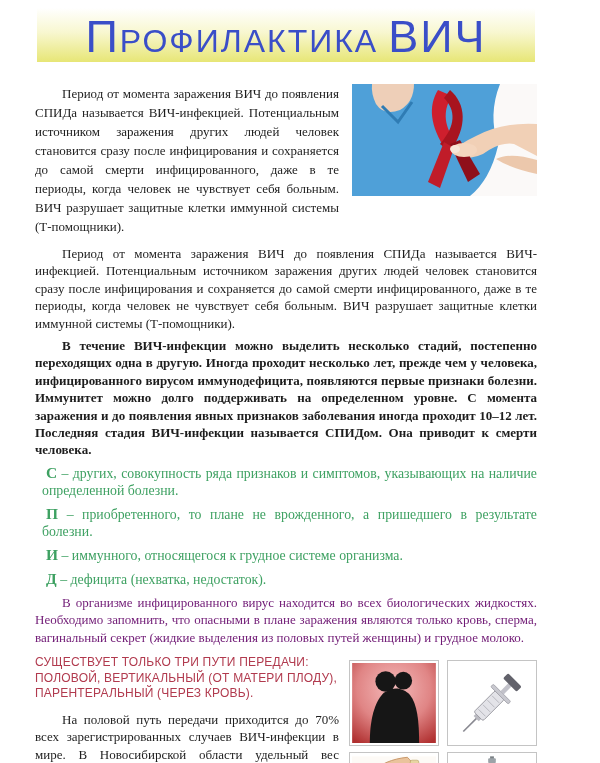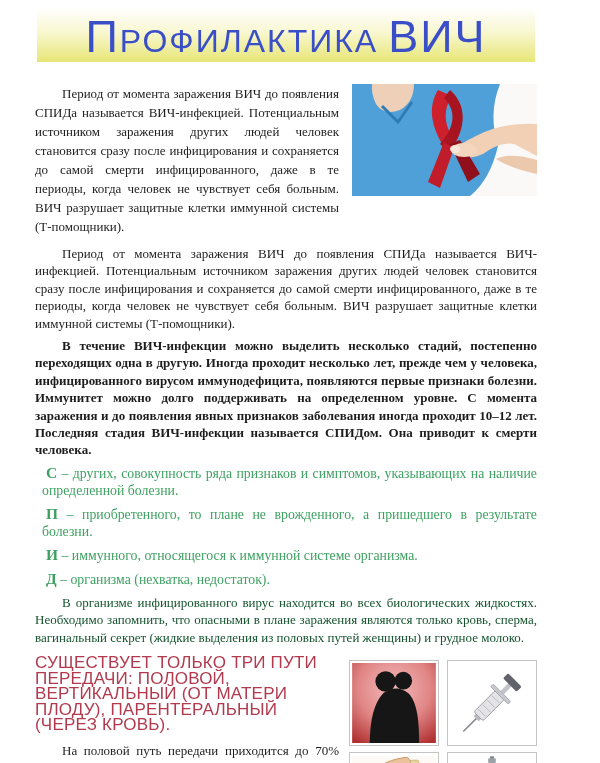--- a/index.html
+++ b/index.html
@@ -39,28 +39,28 @@
 
   .p2 { margin-top:9px; }
   .p3 { margin-top:5px;font-weight:bold; }
 
   
   .defs { margin-top:5px; padding-left:7px; color:#3ea162; }
   .def { font-size:13.8px; line-height:17px; text-align:justify; text-indent:4px; }
   .def + .def { margin-top:6px; }
   .def-letter { font-size:15.5px; font-weight:700; }
 
-  .blue-text { margin-top:6px; color:#14532d; }
+  .blue-text { margin-top:6px; color:#701a75; }
 
   
   .bottom { display:flex; gap:10px; margin-top:9px; align-items:flex-start; }
   .bottom-left { flex:1; min-width:0; }
   .crimson {
     font-family:"Liberation Sans", sans-serif;
-    font-size:17px; font-weight:400; letter-spacing:.2px;
+    font-size:12px; font-weight:400; letter-spacing:.2px;
     color:#b13a4e; line-height:15.6px; text-align:left;
   }
   .p5 { margin-top:9px; }
 
   .img-grid {
     width:188px; flex:0 0 auto;
     display:grid; grid-template-columns:90px 90px; grid-auto-rows:86px;
     gap:6px 8px; margin-top:5px;
   }
   .thumb { border:1px solid #c4c4c4; background:#fff; padding:2px; }
@@ -101,22 +101,22 @@
       </svg>
     </figure>
   </section>
 
   <p class="body indent p2">Период от момента заражения ВИЧ до появления СПИДа называется ВИЧ-инфекцией. Потенциальным источником заражения других людей человек становится сразу после инфицирования и сохраняется до самой смерти инфицированного, даже в те периоды, когда человек не чувствует себя больным. ВИЧ разрушает защитные клетки иммунной системы (Т-помощники).</p>
   <p class="body indent p3">В течение ВИЧ-инфекции можно выделить несколько стадий, постепенно переходящих одна в другую. Иногда проходит несколько лет, прежде чем у человека, инфицированного вирусом иммунодефицита, появляются первые признаки болезни. Иммунитет можно долго поддерживать на определенном уровне. С момента заражения и до появления явных признаков заболевания иногда проходит 10–12 лет. Последняя стадия ВИЧ-инфекции называется СПИДом. Она приводит к смерти человека.</p>
 
   <div class="defs">
     <p class="def"><b class="def-letter">С</b> <span>– других, совокупность ряда признаков и симптомов, указывающих на наличие определенной болезни.</span></p>
     <p class="def"><b class="def-letter">П</b> <span>– приобретенного, то плане не врожденного, а пришедшего в результате болезни.</span></p>
-    <p class="def"><b class="def-letter">И</b> <span>– иммунного, относящегося к иммунной системе организма.</span></p>
-    <p class="def"><b class="def-letter">Д</b> <span>– организма (нехватка, недостаток).</span></p>
+    <p class="def"><b class="def-letter">И</b> <span>– иммунного, относящегося к грудное системе организма.</span></p>
+    <p class="def"><b class="def-letter">Д</b> <span>– дефицита (нехватка, недостаток).</span></p>
   </div>
 
   <p class="body indent blue-text">В организме инфицированного вирус находится во всех биологических жидкостях. Необходимо запомнить, что опасными в плане заражения являются только кровь, сперма, вагинальный секрет (жидкие выделения из половых путей женщины) и грудное молоко.</p>
 
   <section class="bottom">
     <div class="bottom-left">
       <h2 class="crimson">СУЩЕСТВУЕТ ТОЛЬКО ТРИ ПУТИ ПЕРЕДАЧИ: ПОЛОВОЙ, ВЕРТИКАЛЬНЫЙ (ОТ МАТЕРИ ПЛОДУ), ПАРЕНТЕРАЛЬНЫЙ (ЧЕРЕЗ КРОВЬ).</h2>
       <p class="body indent p5">На половой путь передачи приходится до 70% всех зарегистрированных случаев ВИЧ-инфекции в мире. В Новосибирской области удельный вес полового пути инфицирования составляет от 30 до 40% в разные годы. Любые половые контакты сопровождаются микроповреждениями и макроповреждениями слизистых оболочек. Более высока вероятность передачи вируса от мужчины к женщине, от активного</p>
     </div>
 

